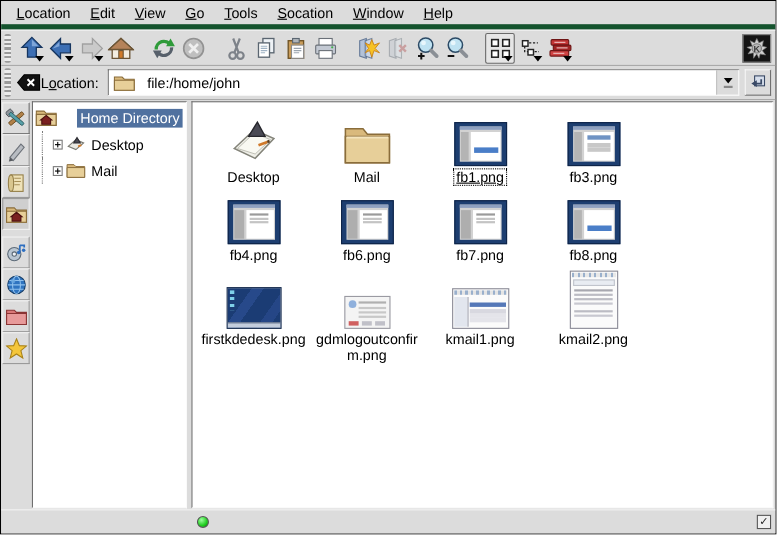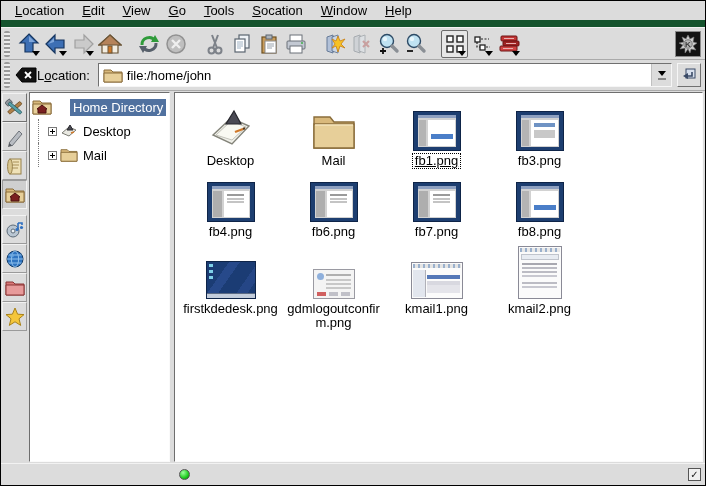--- a/index.html
+++ b/index.html
@@ -4,21 +4,21 @@
 <style>
   * { box-sizing: border-box; margin: 0; padding: 0; }
   html,body { background:#fff; }
   body { font-family:"Liberation Sans","DejaVu Sans",sans-serif; font-size:13px; color:#000; }
   #window {
     width:706px; height:486px; border:1px solid #000; background:#dcdcdc;
     display:flex; flex-direction:column; overflow:hidden; position:relative;
   }
   
   .menubar { height:26px; display:flex; align-items:center; padding-left:6px; gap:2px;
-    background:#dcdcdc; border-bottom:7px solid #14532d; flex:0 0 auto; }
+    background:#dcdcdc; border-bottom:5px solid #14532d; flex:0 0 auto; }
   .menu-item { padding:3px 8px; cursor:default; white-space:nowrap; }
   .menu-item u { text-decoration:underline; }
   
   .toolbar { height:33px; display:flex; align-items:center; background:#dcdcdc;
     border-top:1px solid #f2f2f2; border-bottom:1px solid #aaaaaa; flex:0 0 auto; padding-right:4px; }
   .grip { width:6px; height:26px; margin:0 5px 0 3px;
     background:repeating-linear-gradient(180deg,#9a9a9a 0 2px,#ececec 2px 4px);
     border-radius:2px; flex:0 0 auto; }
   .tbtn { width:27px; height:28px; display:flex; align-items:center; justify-content:center;
     position:relative; flex:0 0 auto; border:1px solid transparent; border-radius:2px; }
@@ -30,21 +30,21 @@
   .spacer { flex:1 1 auto; }
   .throbber { width:26px; height:26px; background:#141414; border:1px solid #8a8a8a;
     display:flex; align-items:center; justify-content:center; margin-left:4px; }
   
   .locbar { height:31px; display:flex; align-items:center; background:#dcdcdc;
     border-bottom:1px solid #aaaaaa; flex:0 0 auto; padding-right:4px; }
   .loclabel { margin:0 8px 0 0; white-space:nowrap; }
   .loclabel u { text-decoration:underline; }
   .combo { flex:1 1 auto; height:24px; display:flex; align-items:stretch; background:#fff;
     border:1px solid; border-color:#707070 #f6f6f6 #f6f6f6 #707070; }
-  .combo-field { flex:1 1 auto; display:flex; align-items:center; gap:4px; padding-left:4px; background:#fff; }
+  .combo-field { flex:1 1 auto; display:flex; align-items:center; gap:11px; padding-left:4px; background:#fff; }
   .combo-arrow { width:20px; border-left:1px solid #c0c0c0; background:#dcdcdc;
     display:flex; flex-direction:column; align-items:center; justify-content:center; gap:2px; }
   .combo-arrow .tri { width:0; height:0; border-left:4px solid transparent; border-right:4px solid transparent; border-top:5px solid #000; }
   .combo-arrow .bar { width:8px; height:2px; background:#888; }
   .gobtn { width:24px; height:24px; margin-left:5px; background:#dcdcdc;
     border:1px solid; border-color:#f6f6f6 #707070 #707070 #f6f6f6;
     display:flex; align-items:center; justify-content:center; flex:0 0 auto; }
   
   .main { flex:1 1 auto; display:flex; min-height:0; background:#dcdcdc; }
   .tabstrip { width:27px; flex:0 0 auto; display:flex; flex-direction:column; padding-top:2px; background:#dcdcdc; }

